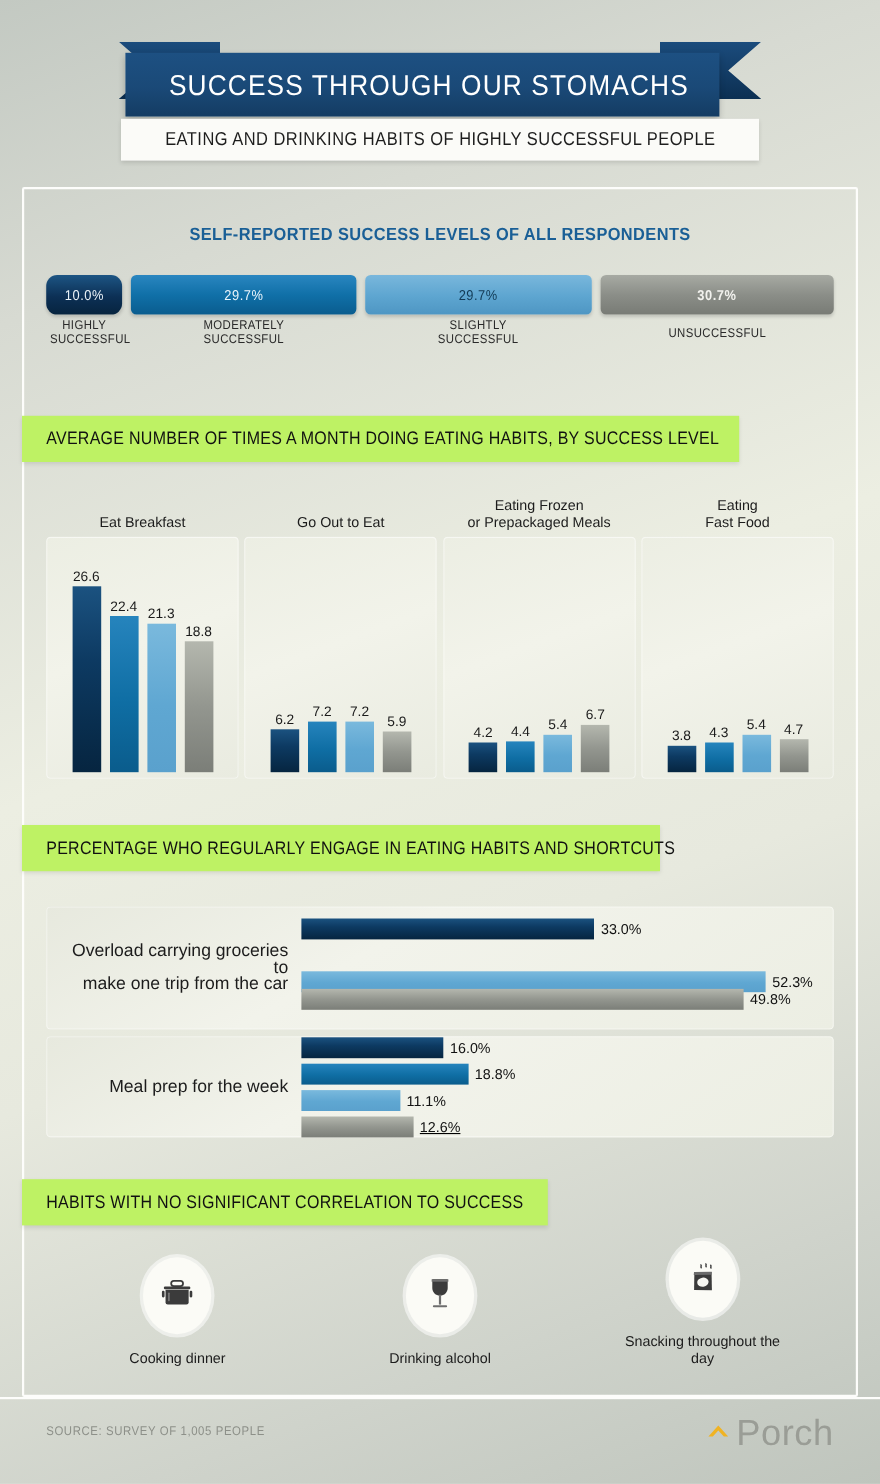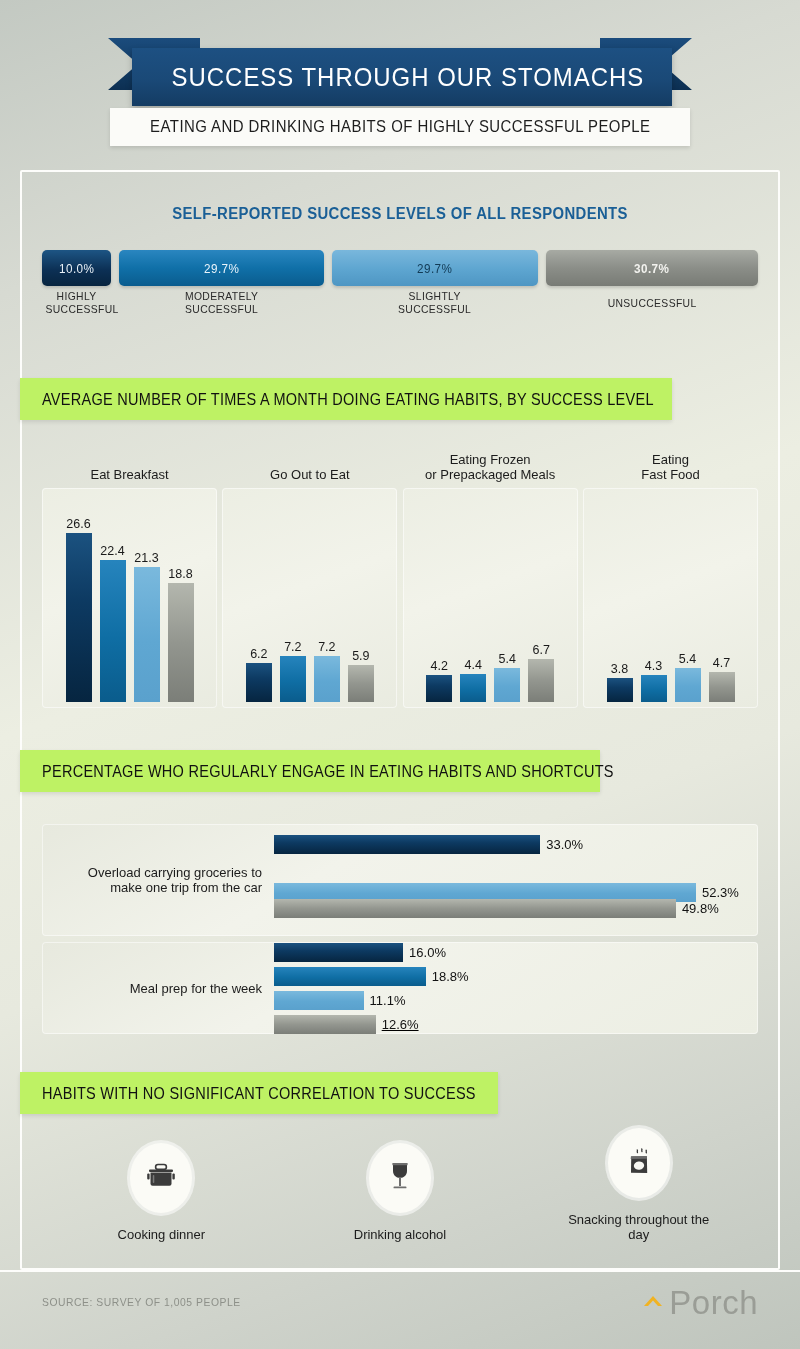--- a/index.html
+++ b/index.html
@@ -16,21 +16,21 @@
   .ribbon-wrap { position: absolute; left: 0; top: 32px; width: 800px; height: 115px; }
   .tail {
     position: absolute; top: 6px; width: 92px; height: 52px;
     background: #123d68;
   }
   .tail.left  { left: 108px;  clip-path: polygon(0 0, 100% 0, 100% 100%, 0 100%, 30px 50%); }
   .tail.right { right: 108px; clip-path: polygon(0 0, 100% 0, calc(100% - 30px) 50%, 100% 100%, 0 100%); }
   .tail.left  { background: linear-gradient(180deg,#1b4c7d,#0c2f52); }
   .tail.right { background: linear-gradient(180deg,#1b4c7d,#0c2f52); }
   .title-bar {
-    position: absolute; left: 132px; top: 16px; width: 540px; height: 58px;
+    position: absolute; left: 114px; top: 16px; width: 540px; height: 58px;
     background: linear-gradient(180deg, #1d5082 0%, #1a4977 55%, #143c63 100%);
     display: flex; align-items: center; justify-content: center;
     box-shadow: 0 3px 6px rgba(0,0,0,.22);
     padding-left: 12px;
   }
   .title-bar h1 {
     color: #fff; font-size: 26px; font-weight: 400; letter-spacing: 1.1px;
     font-family: "Liberation Sans Narrow", "Liberation Sans", sans-serif;
     transform: scaleX(.92); text-transform: uppercase; white-space: nowrap;
   }
@@ -53,21 +53,21 @@
   
   .s1-title {
     position: absolute; left: 0; top: 205px; width: 800px; text-align: center;
     color: #1a5f96; font-size: 16px; font-weight: bold; letter-spacing: .4px;
     transform: scaleX(.93); text-transform: uppercase;
   }
   .levels { position: absolute; left: 42px; top: 250px; width: 716px; height: 36px; display: flex; gap: 8px; }
   .level { height: 36px; border-radius: 5px; display: flex; align-items: center; justify-content: center;
            box-shadow: 0 2px 3px rgba(0,0,0,.15); position: relative; }
   .level span { font-size: 13px; letter-spacing: .5px; transform: scaleX(.9); }
-  .lv0 { background: linear-gradient(180deg,#1d5584 0%, #0c3055 55%, #07243f 100%); }
+  .lv0 { background: linear-gradient(180deg,#1d5584 0%, #0c3055 55%, #07243f 100%); border-radius: 10px; }
   .lv0 span { color: #e9f1f7; }
   .lv1 { background: linear-gradient(180deg,#2a86c0 0%, #1070a8 50%, #0a5c8e 100%); }
   .lv1 span { color: #eaf4fb; }
   .lv2 { background: linear-gradient(180deg,#79b7dc 0%, #5da5d0 55%, #4e96c3 100%); }
   .lv2 span { color: #123a55; }
   .lv3 { background: linear-gradient(180deg,#a7aaa3 0%, #8b8e88 50%, #787b75 100%); }
   .lv3 span { color: #f2f2ee; }
   .level-labels { position: absolute; left: 42px; top: 290px; width: 716px; display: flex; gap: 8px; align-items: center; }
   .level-label { text-align: center; color: #2a2a2a; font-size: 11.5px; line-height: 13px;
                  letter-spacing: .4px; transform: scaleX(.9); text-transform: uppercase; }
@@ -102,21 +102,21 @@
   .c2 { background: linear-gradient(180deg,#7ab9dd 0%, #5fa7d2 55%, #5aa1cd 100%); }
   .c3 { background: linear-gradient(180deg,#b4b7ae 0%, #93968f 50%, #7b7e78 100%); }
 
   
   .hblock { position: absolute; left: 42px; width: 716px; border-radius: 4px;
             background: linear-gradient(150deg,#e7e9de 0%, #f2f3eb 40%, #eceee3 100%);
             box-shadow: inset 0 0 0 1px rgba(255,255,255,.5); }
   #hb1 { top: 824px; height: 112px; }
   #hb2 { top: 942px; height: 92px; }
   .hlabel { position: absolute; left: 10px; top: 50%; transform: translateY(-50%); width: 210px;
-            text-align: right; color: #1c1c1c; font-size: 13px; line-height: 15px; }
+            text-align: right; color: #1c1c1c; font-size: 16px; line-height: 15px; }
   .hrow { position: absolute; left: 232px; height: 19px; display: flex; align-items: center; }
   .hbar { height: 19px; }
   .hval { font-size: 13px; color: #121212; margin-left: 6px; white-space: nowrap; }
 
   
   .nocorr { position: absolute; left: 42px; top: 1128px; width: 716px; display: flex; }
   .nc-item { flex: 1; display: flex; flex-direction: column; align-items: center; justify-content: flex-end; }
   .nc-circle { width: 62px; height: 70px; border-radius: 50%; background: #fbfbf6;
                box-shadow: 0 0 0 3px rgba(255,255,255,.55); display: flex;
                align-items: center; justify-content: center; }

